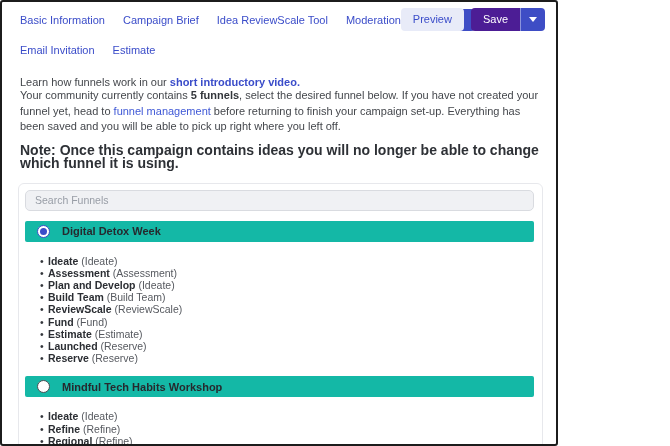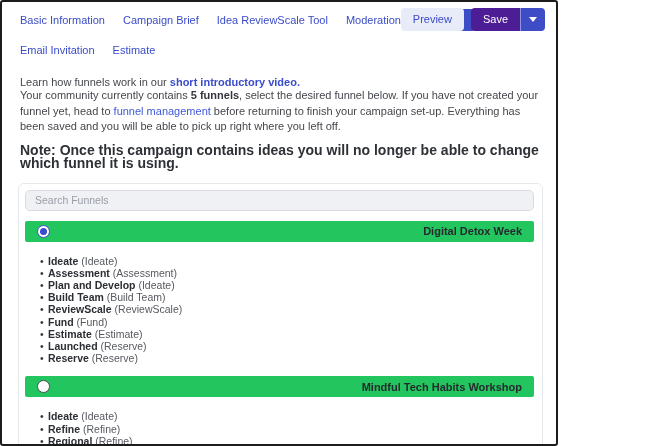--- a/index.html
+++ b/index.html
@@ -42,22 +42,22 @@
     margin:13px 13px 0 16px;border:1px solid #e7e8ec;border-radius:6px;
     padding:6px 8px 16px 6px;box-sizing:border-box;
   }
   .search{
     width:100%;box-sizing:border-box;height:21px;background:#f0f1f4;
     border:1px solid #d9dbe0;border-radius:5px;font-size:10.5px;padding:0 9px;
     color:#1f2937;outline:none;font-family:"Liberation Sans",sans-serif;
   }
   .search::placeholder{color:#989da6;}
   .funnel-header{
-    margin-top:10px;background:#22c55e;border-radius:2px;height:21px;
-    display:flex;align-items:center;padding:0 12px;gap:12px;cursor:pointer;justify-content:space-between;
+    margin-top:10px;background:#14b8a6;border-radius:2px;height:21px;
+    display:flex;align-items:center;padding:0 12px;gap:12px;cursor:pointer;
   }
   .radio{
     width:13px;height:13px;border-radius:50%;box-sizing:border-box;
     border:1.5px solid #4b4f55;background:#fff;position:relative;flex:0 0 auto;
   }
   .radio.selected{border-color:#3a4cc9;}
   .radio.selected::after{content:'';position:absolute;inset:2px;border-radius:50%;background:#3a4cc9;}
   .funnel-name{font-size:11px;font-weight:bold;color:#26292e;}
   .stage-list{list-style:none;margin:13px 0 12px 0;padding:0 0 0 16px;}
   .stage-list li{font-size:10.5px;line-height:12.2px;color:#2c2f33;position:relative;padding-left:7px;}

